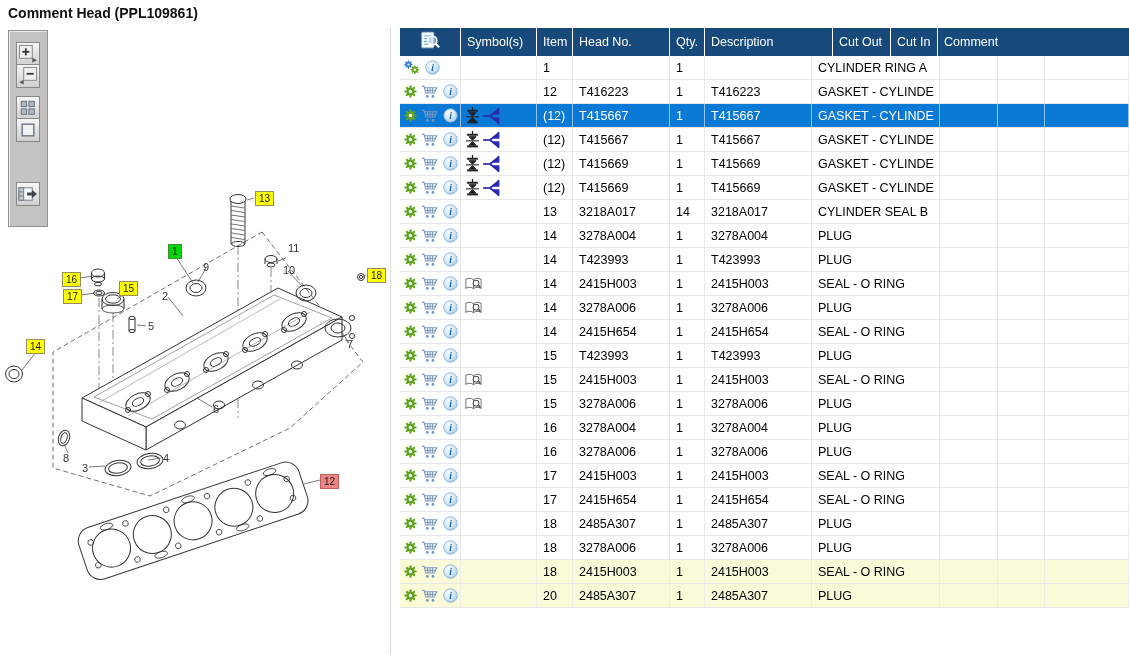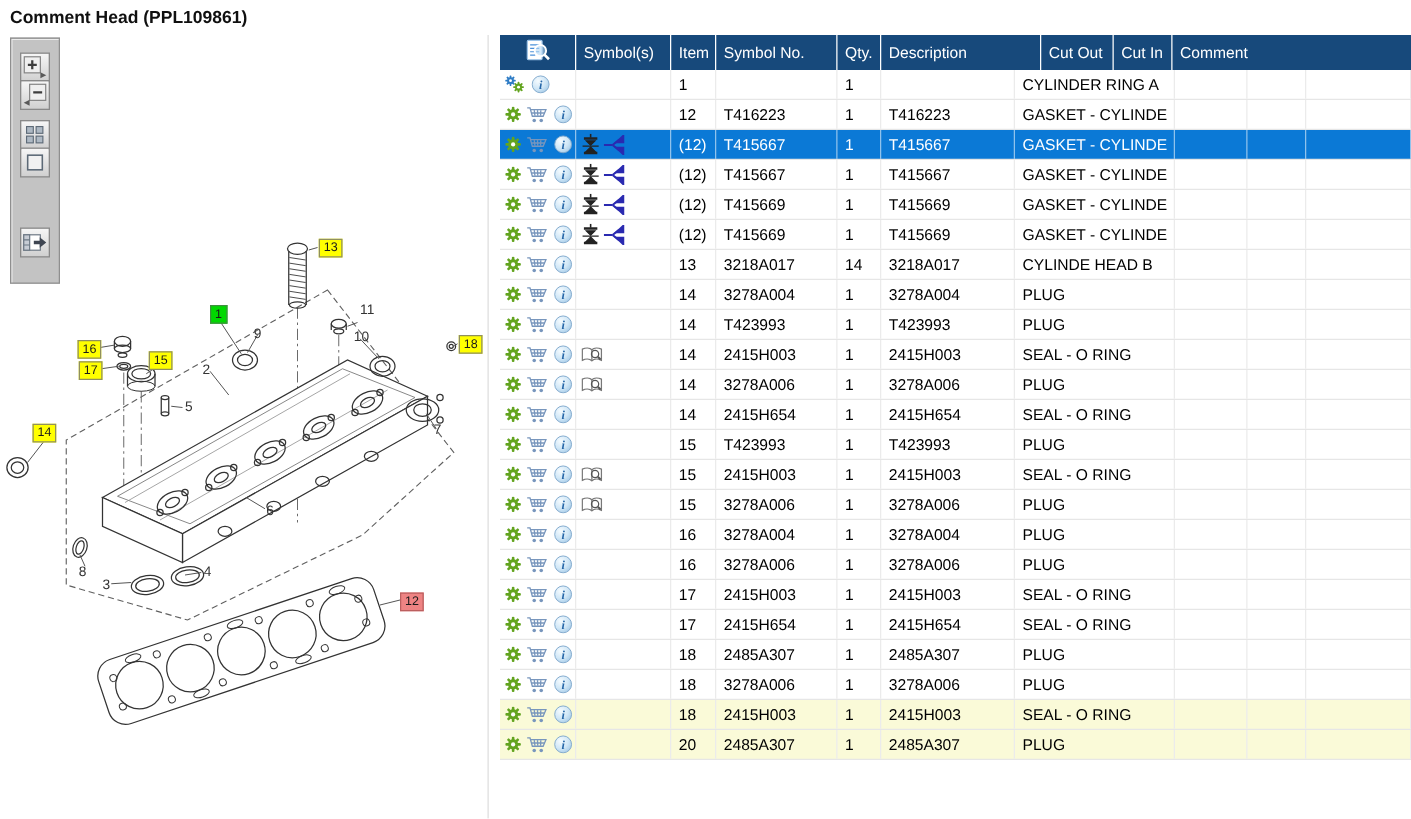--- a/index.html
+++ b/index.html
@@ -281,21 +281,21 @@
               <line x1="17" y1="13.5" x2="21" y2="17.5" stroke="#fff" stroke-width="2.4"></line>
             </svg></span>
         </div>
         <div class="th" style="width: 76px;">
           <span>Symbol(s)</span>
         </div>
         <div class="th" style="width: 36px;">
           <span>Item</span>
         </div>
         <div class="th" style="width: 97px;">
-          <span>Symbol No.</span>
+          <span>Head No.</span>
         </div>
         <div class="th" style="width: 35px;">
           <span>Qty.</span>
         </div>
         <div class="th" style="width: 128px; text-align: center;">
           <span>Description</span>
         </div>
         <div class="th" style="width: 58px;">
           <span>Cut Out</span>
         </div>
@@ -698,21 +698,21 @@
                 <circle cx="10" cy="10" r="9" fill="url(#infograd)" stroke="#7fa8cc"></circle>
                 <text x="10" y="14.8" text-anchor="middle" font-size="13" font-weight="bold" font-style="italic" font-family="Liberation Serif,serif" fill="#2566a8">i</text>
               </svg>
             </span>
           </div>
           <div class="td symbols" style="width: 76px;"></div>
           <div class="td" style="width: 36px;">13</div>
           <div class="td" style="width: 97px;">3218A017</div>
           <div class="td" style="width: 35px;">14</div>
           <div class="td" style="width: 107px;">3218A017</div>
-          <div class="td" style="width: 128px;">CYLINDE HEAD B</div>
+          <div class="td" style="width: 128px;">CYLINDER SEAL B</div>
           <div class="td" style="width: 58px;"></div>
           <div class="td" style="width: 47px;"></div>
           <div class="td" style="width: 84px;"></div>
         </div>
         <div class="trow">
           <div class="td icons" style="width: 61px;">
             <span class="icon-btn">
               <svg width="13" height="13" viewBox="0 0 20 20">
                 <g fill="#63a41f">
                   <rect x="8.4" y="0.5" width="3.2" height="19" rx="1.2"></rect>

